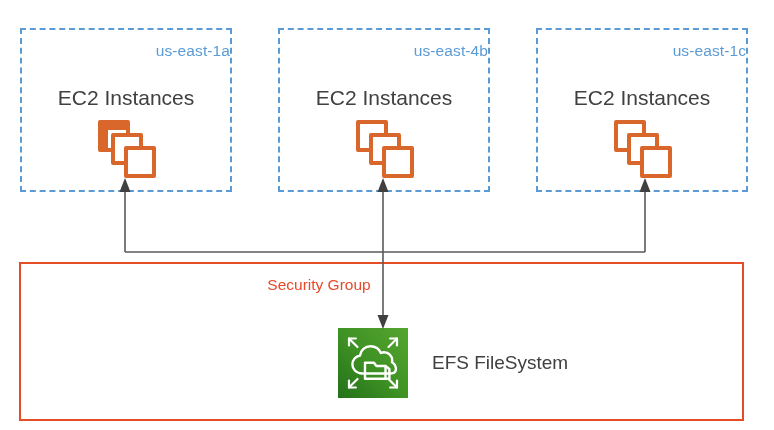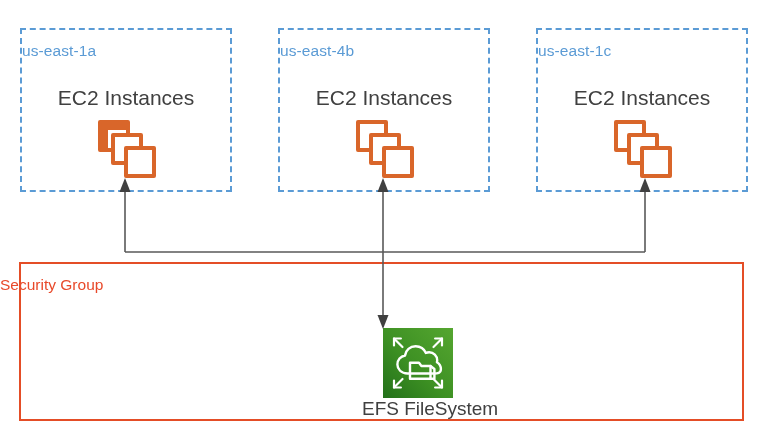--- a/index.html
+++ b/index.html
@@ -32,21 +32,21 @@
   }
   .az-box.az-0 { left: 20px; }
   .az-box.az-1 { left: 278px; }
   .az-box.az-2 { left: 536px; }
 
   .az-title {
     position: absolute;
     top: 12px;
     left: 0;
     width: 100%;
-    text-align: left;
+    text-align: right;
     font-size: 15.5px;
     color: #5b9bd5;
     letter-spacing: 0.1px;
     white-space: nowrap;
   }
 
   .az-subtitle {
     position: absolute;
     top: 56px;
     left: 0;
@@ -77,21 +77,21 @@
     height: 159px;
     border: 2px solid #e44d26;
     box-sizing: border-box;
     background: transparent;
   }
   #security-group-label {
     position: absolute;
     left: 0;
     top: 276px;
     width: 638px;
-    text-align: left;
+    text-align: center;
     font-size: 15.5px;
     color: #e8492a;
     white-space: nowrap;
     z-index: 6;
   }
 
   
   #connectors {
     position: absolute;
     left: 0;
@@ -103,21 +103,20 @@
   }
 
   
   #efs-group {
     position: absolute;
     left: 338px;
     top: 328px;
     height: 70px;
     display: flex;
     align-items: center;
-    flex-direction: column;
   }
   #efs-icon {
     width: 70px;
     height: 70px;
     flex: 0 0 auto;
   }
   #efs-icon svg { display: block; }
   #efs-label {
     margin-left: 24px;
     font-size: 19px;

